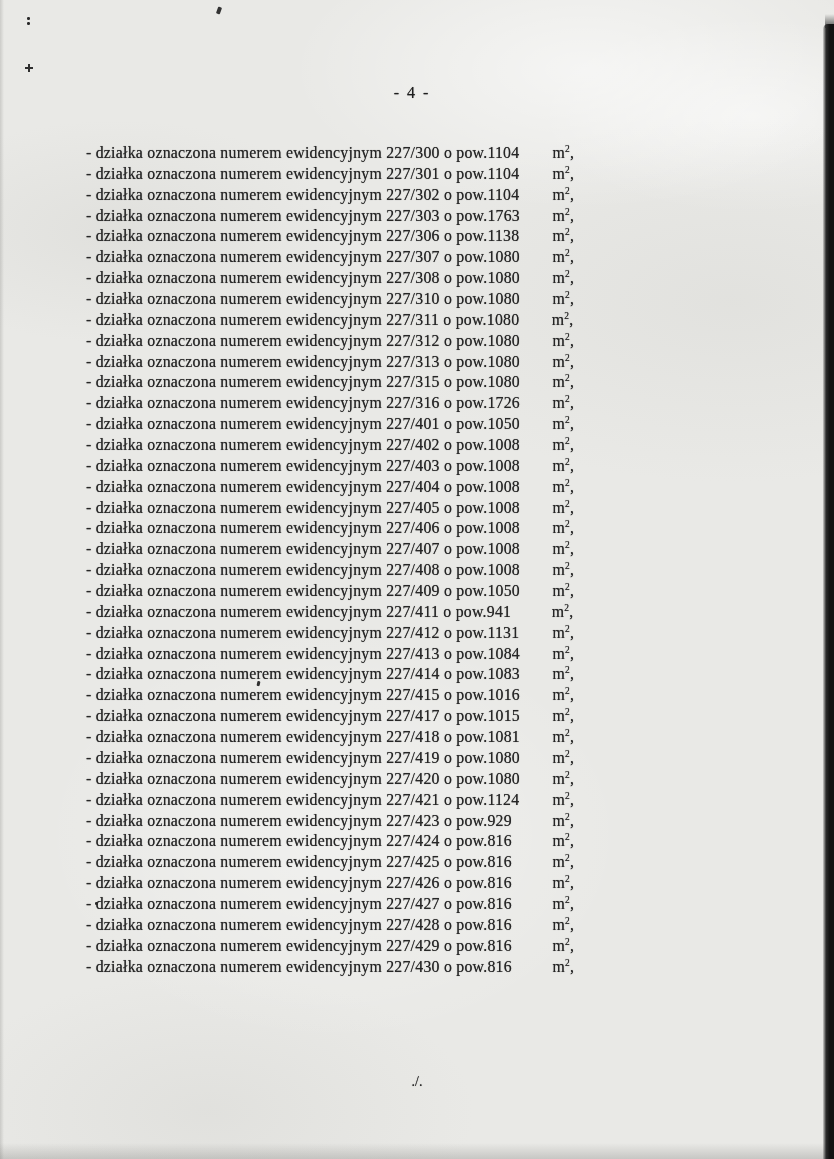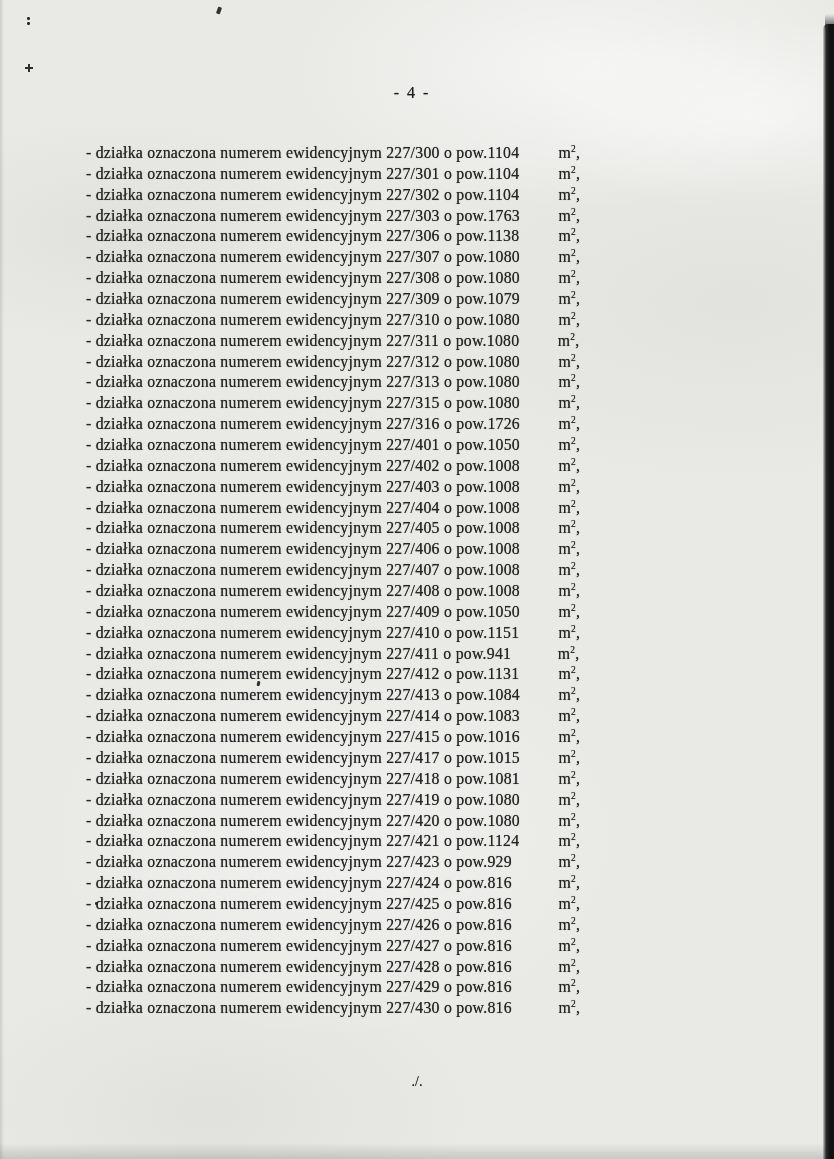--- a/index.html
+++ b/index.html
@@ -51,21 +51,21 @@
   .row .txt {
     display: inline-block;
   }
   .row .area {
     display: inline-block;
     min-width: 52px;
     text-align: left;
   }
   .row .unit {
     display: inline-block;
-    margin-left: 19px;
+    margin-left: 13px;
   }
   .row sup {
     font-size: 9.5px;
     vertical-align: super;
     line-height: 0;
   }
   .end-mark {
     position: absolute;
     top: 1074px;
     left: 0;
@@ -127,37 +127,35 @@
   <div class="page-number">- 4 -</div>
 
   <div class="parcel-list" id="parcel-list">
       <div class="row"><span class="txt">- działka oznaczona numerem ewidencyjnym 227/300 o pow.</span><span class="area">1104</span><span class="unit">m<sup>2</sup>,</span></div>
       <div class="row"><span class="txt">- działka oznaczona numerem ewidencyjnym 227/301 o pow.</span><span class="area">1104</span><span class="unit">m<sup>2</sup>,</span></div>
       <div class="row"><span class="txt">- działka oznaczona numerem ewidencyjnym 227/302 o pow.</span><span class="area">1104</span><span class="unit">m<sup>2</sup>,</span></div>
       <div class="row"><span class="txt">- działka oznaczona numerem ewidencyjnym 227/303 o pow.</span><span class="area">1763</span><span class="unit">m<sup>2</sup>,</span></div>
       <div class="row"><span class="txt">- działka oznaczona numerem ewidencyjnym 227/306 o pow.</span><span class="area">1138</span><span class="unit">m<sup>2</sup>,</span></div>
       <div class="row"><span class="txt">- działka oznaczona numerem ewidencyjnym 227/307 o pow.</span><span class="area">1080</span><span class="unit">m<sup>2</sup>,</span></div>
       <div class="row"><span class="txt">- działka oznaczona numerem ewidencyjnym 227/308 o pow.</span><span class="area">1080</span><span class="unit">m<sup>2</sup>,</span></div>
-      <div class="row"><span class="txt">- działka oznaczona numerem ewidencyjnym 227/309 o pow.</span><span class="area">1079</span><span class="unit">m<sup>2</sup>,</span></div>
       <div class="row"><span class="txt">- działka oznaczona numerem ewidencyjnym 227/310 o pow.</span><span class="area">1080</span><span class="unit">m<sup>2</sup>,</span></div>
       <div class="row"><span class="txt">- działka oznaczona numerem ewidencyjnym 227/311 o pow.</span><span class="area">1080</span><span class="unit">m<sup>2</sup>,</span></div>
       <div class="row"><span class="txt">- działka oznaczona numerem ewidencyjnym 227/312 o pow.</span><span class="area">1080</span><span class="unit">m<sup>2</sup>,</span></div>
       <div class="row"><span class="txt">- działka oznaczona numerem ewidencyjnym 227/313 o pow.</span><span class="area">1080</span><span class="unit">m<sup>2</sup>,</span></div>
       <div class="row"><span class="txt">- działka oznaczona numerem ewidencyjnym 227/315 o pow.</span><span class="area">1080</span><span class="unit">m<sup>2</sup>,</span></div>
       <div class="row"><span class="txt">- działka oznaczona numerem ewidencyjnym 227/316 o pow.</span><span class="area">1726</span><span class="unit">m<sup>2</sup>,</span></div>
       <div class="row"><span class="txt">- działka oznaczona numerem ewidencyjnym 227/401 o pow.</span><span class="area">1050</span><span class="unit">m<sup>2</sup>,</span></div>
       <div class="row"><span class="txt">- działka oznaczona numerem ewidencyjnym 227/402 o pow.</span><span class="area">1008</span><span class="unit">m<sup>2</sup>,</span></div>
       <div class="row"><span class="txt">- działka oznaczona numerem ewidencyjnym 227/403 o pow.</span><span class="area">1008</span><span class="unit">m<sup>2</sup>,</span></div>
       <div class="row"><span class="txt">- działka oznaczona numerem ewidencyjnym 227/404 o pow.</span><span class="area">1008</span><span class="unit">m<sup>2</sup>,</span></div>
       <div class="row"><span class="txt">- działka oznaczona numerem ewidencyjnym 227/405 o pow.</span><span class="area">1008</span><span class="unit">m<sup>2</sup>,</span></div>
       <div class="row"><span class="txt">- działka oznaczona numerem ewidencyjnym 227/406 o pow.</span><span class="area">1008</span><span class="unit">m<sup>2</sup>,</span></div>
       <div class="row"><span class="txt">- działka oznaczona numerem ewidencyjnym 227/407 o pow.</span><span class="area">1008</span><span class="unit">m<sup>2</sup>,</span></div>
       <div class="row"><span class="txt">- działka oznaczona numerem ewidencyjnym 227/408 o pow.</span><span class="area">1008</span><span class="unit">m<sup>2</sup>,</span></div>
       <div class="row"><span class="txt">- działka oznaczona numerem ewidencyjnym 227/409 o pow.</span><span class="area">1050</span><span class="unit">m<sup>2</sup>,</span></div>
-      <div class="row"><span class="txt">- działka oznaczona numerem ewidencyjnym 227/410 o pow.</span><span class="area">1151</span><span class="unit">m<sup>2</sup>,</span></div>
       <div class="row"><span class="txt">- działka oznaczona numerem ewidencyjnym 227/411 o pow.</span><span class="area">941</span><span class="unit">m<sup>2</sup>,</span></div>
       <div class="row"><span class="txt">- działka oznaczona numerem ewidencyjnym 227/412 o pow.</span><span class="area">1131</span><span class="unit">m<sup>2</sup>,</span></div>
       <div class="row"><span class="txt">- działka oznaczona numerem ewidencyjnym 227/413 o pow.</span><span class="area">1084</span><span class="unit">m<sup>2</sup>,</span></div>
       <div class="row"><span class="txt">- działka oznaczona numerem ewidencyjnym 227/414 o pow.</span><span class="area">1083</span><span class="unit">m<sup>2</sup>,</span></div>
       <div class="row"><span class="txt">- działka oznaczona numerem ewidencyjnym 227/415 o pow.</span><span class="area">1016</span><span class="unit">m<sup>2</sup>,</span></div>
       <div class="row"><span class="txt">- działka oznaczona numerem ewidencyjnym 227/417 o pow.</span><span class="area">1015</span><span class="unit">m<sup>2</sup>,</span></div>
       <div class="row"><span class="txt">- działka oznaczona numerem ewidencyjnym 227/418 o pow.</span><span class="area">1081</span><span class="unit">m<sup>2</sup>,</span></div>
       <div class="row"><span class="txt">- działka oznaczona numerem ewidencyjnym 227/419 o pow.</span><span class="area">1080</span><span class="unit">m<sup>2</sup>,</span></div>
       <div class="row"><span class="txt">- działka oznaczona numerem ewidencyjnym 227/420 o pow.</span><span class="area">1080</span><span class="unit">m<sup>2</sup>,</span></div>
       <div class="row"><span class="txt">- działka oznaczona numerem ewidencyjnym 227/421 o pow.</span><span class="area">1124</span><span class="unit">m<sup>2</sup>,</span></div>

